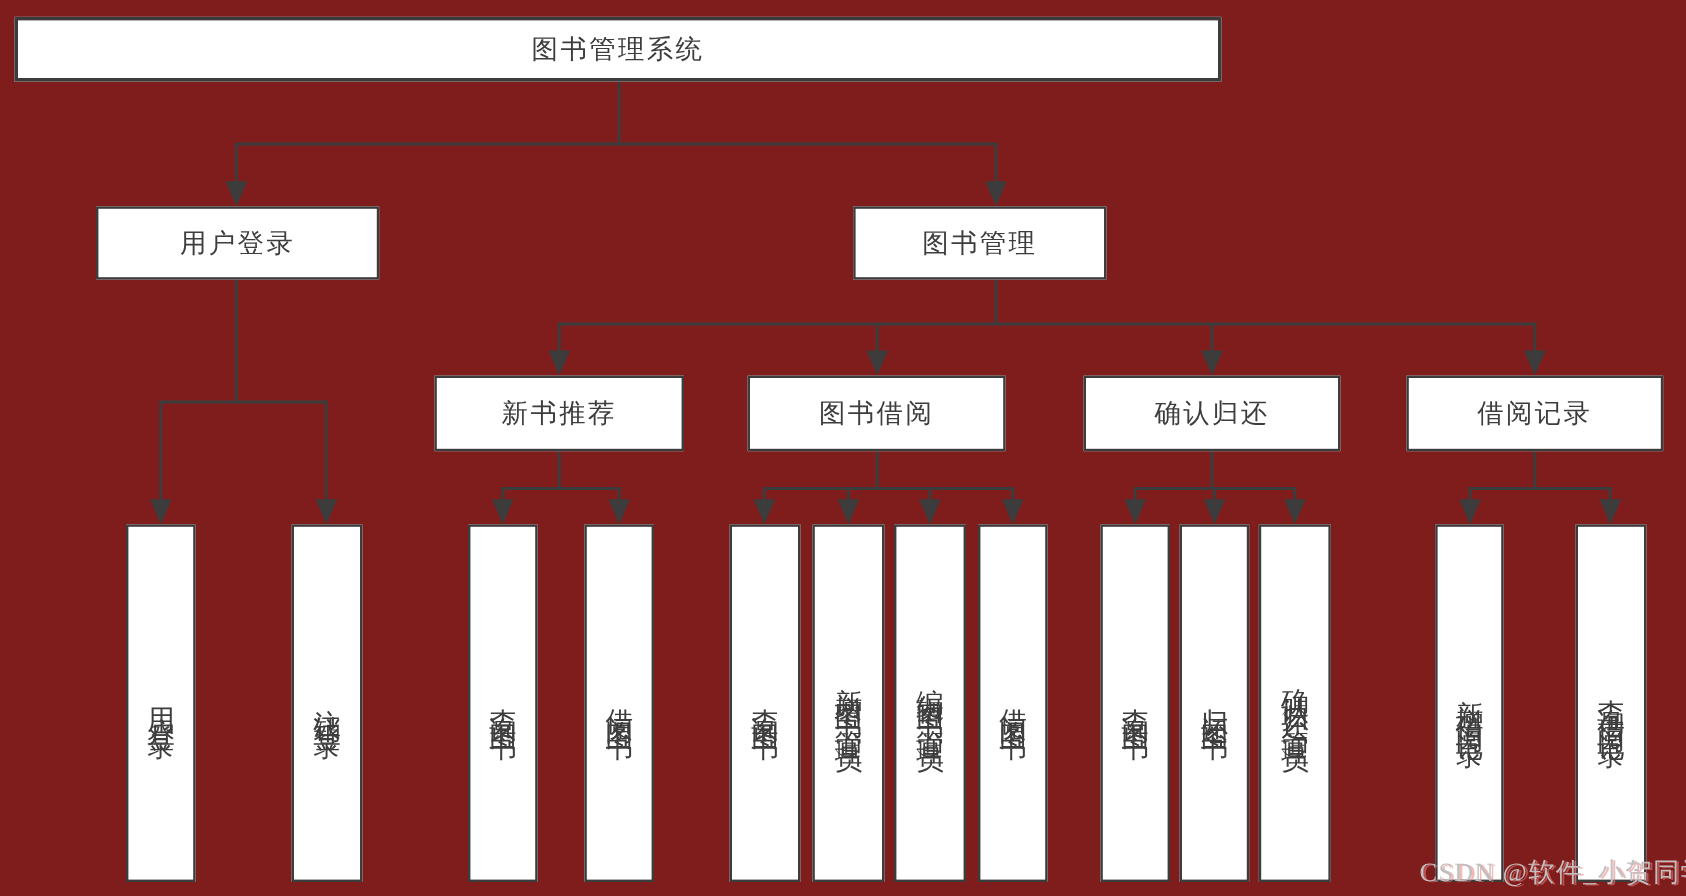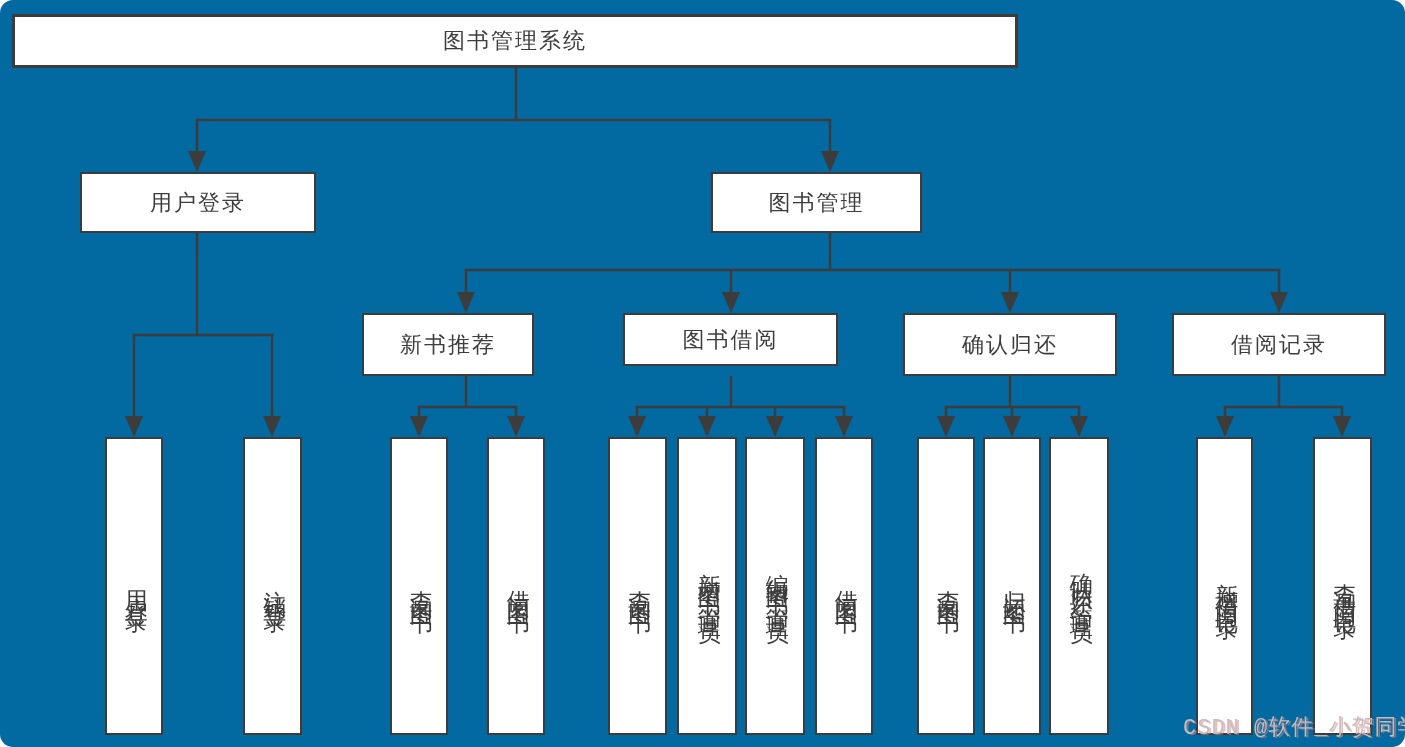--- a/index.html
+++ b/index.html
@@ -4,25 +4,24 @@
 <style>
   html, body {
     margin: 0;
     padding: 0;
     background: #ffffff;
   }
   .canvas {
     position: relative;
     width: 1405px;
     height: 747px;
-    background: #0369a1;
-    font-family: Liberation Mono, monospace;
+    background: #7f1d1d;
+    font-family: Liberation Serif, serif;
     color: #3a3a3a;
     overflow: hidden;
-    border-radius: 13px;
   }
   .connectors {
     position: absolute;
     left: 0;
     top: 0;
     pointer-events: none;
   }
   .box {
     position: absolute;
     box-sizing: border-box;
@@ -138,24 +137,24 @@
     <span class="hlabel">图书管理系统</span>
   </div>
 
   <div class="box" style="left:80px; top:172px; width:236px; height:61px;">
     <span class="hlabel">用户登录</span>
   </div>
   <div class="box" style="left:711px; top:172px; width:211px; height:61px;">
     <span class="hlabel">图书管理</span>
   </div>
 
-  <div class="box" style="left:362px; top:313px; width:172px; height:63px;">
+  <div class="box" style="left:362px; top:313px; width:208px; height:63px;">
     <span class="hlabel">新书推荐</span>
   </div>
-  <div class="box" style="left:623px; top:313px; width:215px; height:53px;">
+  <div class="box" style="left:623px; top:313px; width:215px; height:63px;">
     <span class="hlabel">图书借阅</span>
   </div>
   <div class="box" style="left:903px; top:313px; width:214px; height:63px;">
     <span class="hlabel">确认归还</span>
   </div>
   <div class="box" style="left:1172px; top:313px; width:214px; height:63px;">
     <span class="hlabel">借阅记录</span>
   </div>
 
   <div class="box" style="left:105px; top:437px; width:58px; height:298px;">

